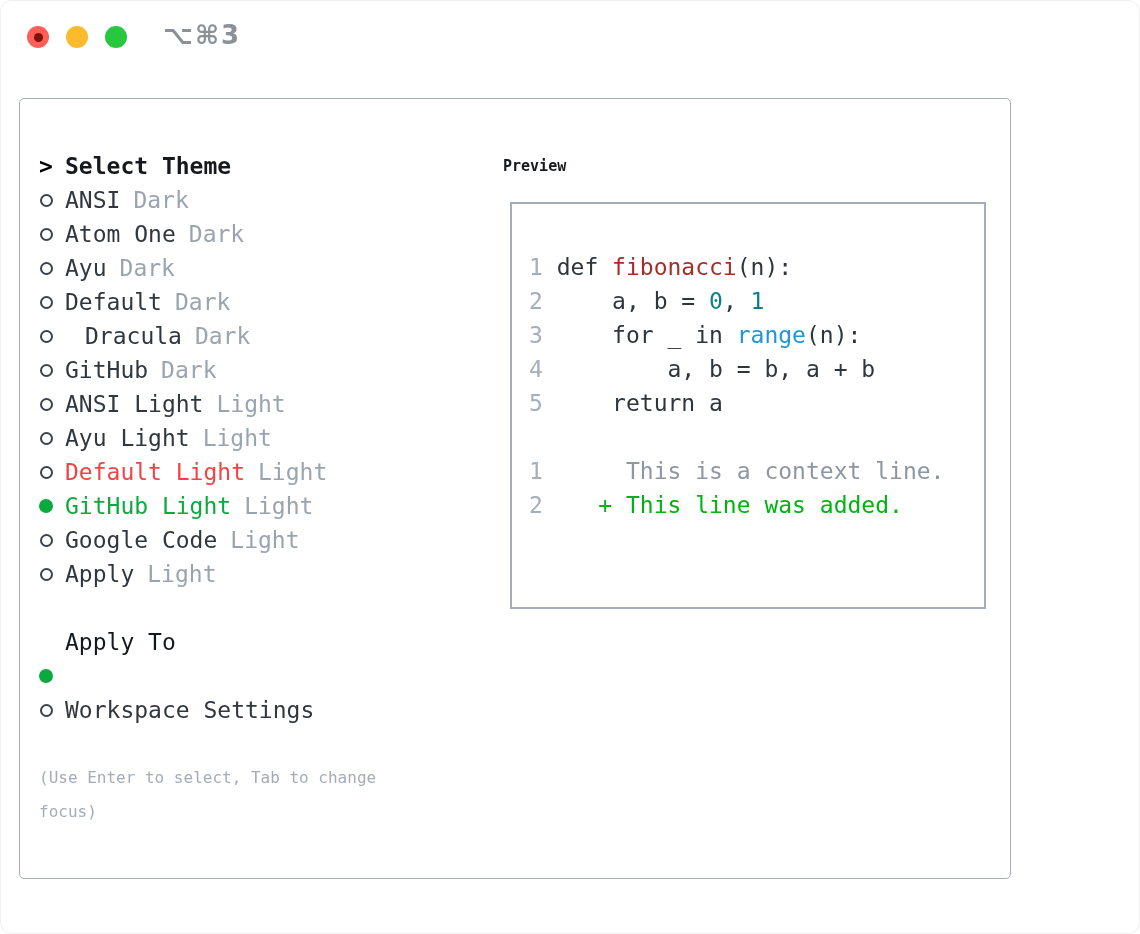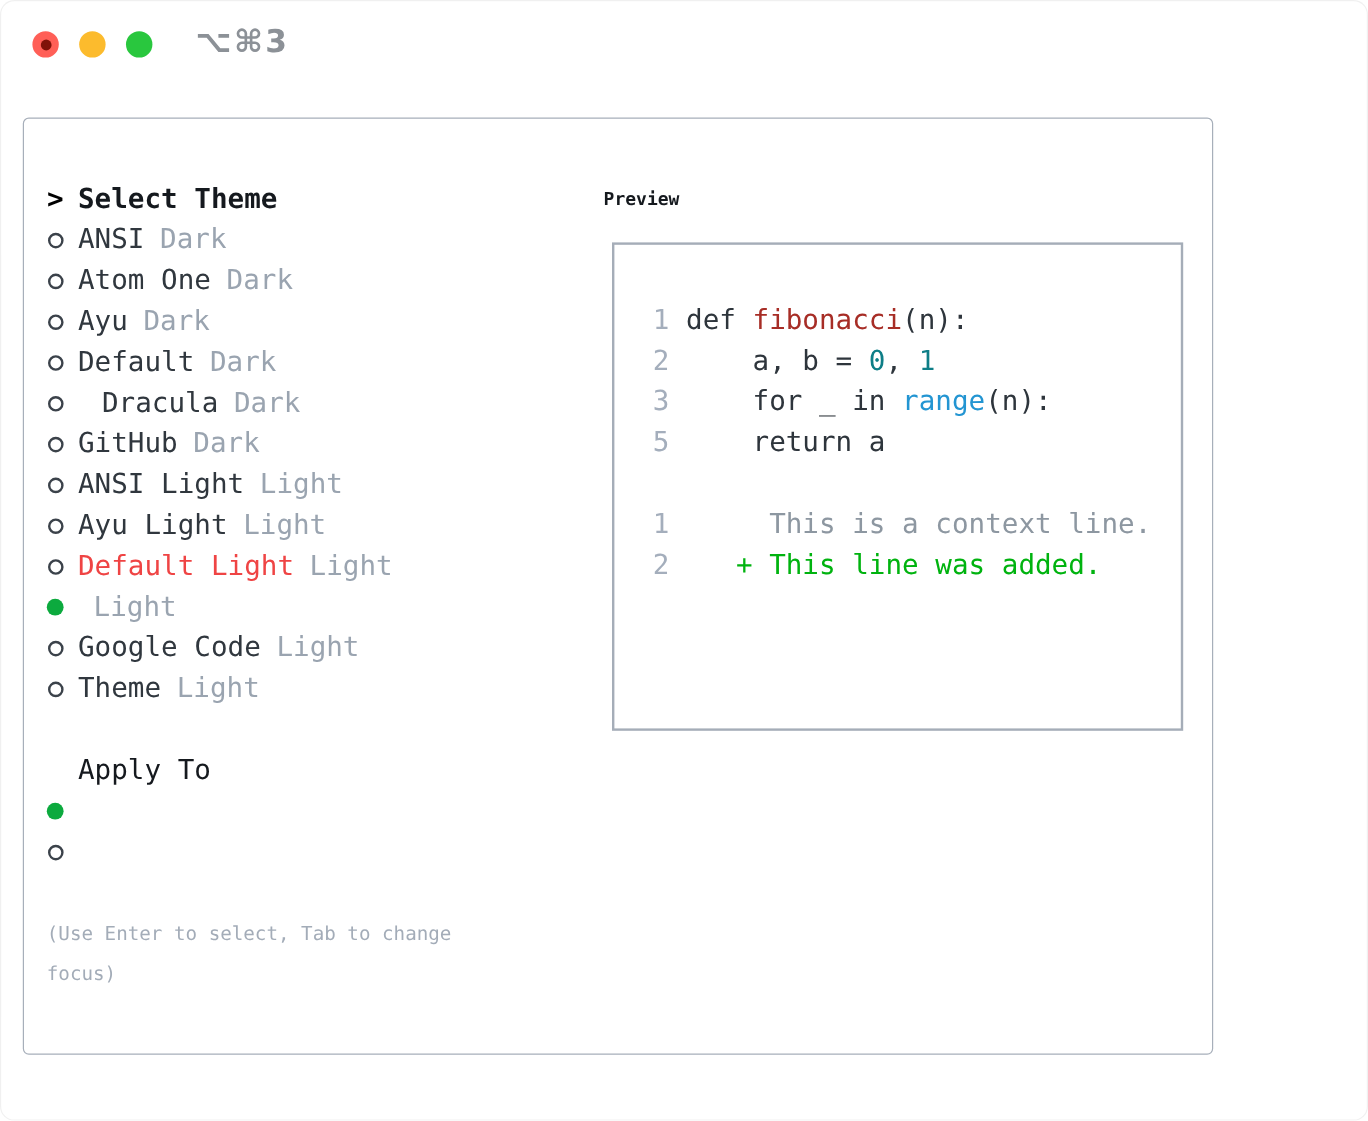--- a/index.html
+++ b/index.html
@@ -37,21 +37,21 @@
   .subheading{color:#15191e;}
   .tag{margin-left:13px;}
   .spacer{height:34px;}
   .hint{margin-top:34px;width:402px;font-size:16px;line-height:34px;}
   
   .preview-title{position:absolute;left:483px;top:50px;height:34px;line-height:34px;font-size:15px;font-weight:bold;color:#15191e;}
   .preview-box{
     position:absolute;left:490px;top:103px;width:476px;height:407px;
     border:2px solid #a5adb8;box-sizing:border-box;background:#ffffff;
   }
-  .preview-lines{padding:46px 0 0 32px;}
+  .preview-lines{padding:46px 0 0 17px;}
   .pline{height:34px;line-height:34px;font-size:23px;white-space:pre;}
 </style>
 </head>
 <body>
 
 <div class="window">
 
   <div class="titlebar">
     <div class="lights" id="lights">
         <span class="light" style="background: rgb(255, 95, 87);">
@@ -133,63 +133,66 @@
             <span class="slot">
               <span class="bullet"></span>
             </span>
             <span class="label" style="color: #ef4444;">Default Light</span>
             <span class="tag" style="color: rgb(154, 164, 176);">Light</span>
           </div>
           <div class="row">
             <span class="slot">
               <span class="bullet sel" style="background: rgb(12, 170, 62);"></span>
             </span>
+            <span class="label" style="color: rgb(12, 170, 62);">GitHub Light</span>
             <span class="tag" style="color: rgb(154, 164, 176);">Light</span>
           </div>
           <div class="row">
             <span class="slot">
               <span class="bullet"></span>
             </span>
             <span class="label" style="color: rgb(48, 55, 62);">Google Code</span>
             <span class="tag" style="color: rgb(154, 164, 176);">Light</span>
           </div>
           <div class="row">
             <span class="slot">
               <span class="bullet"></span>
             </span>
-            <span class="label" style="color: rgb(48, 55, 62);">Theme</span>
+            <span class="label" style="color: rgb(48, 55, 62);">Apply</span>
             <span class="tag" style="color: rgb(154, 164, 176);">Light</span>
           </div>
         </div>
       <div class="spacer"></div>
       <div class="row">
         <span class="slot"></span>
         <span class="subheading">Apply To</span>
       </div>
       <div id="apply-list">
           <div class="row">
             <span class="slot">
               <span class="bullet sel" style="background: rgb(12, 170, 62);"></span>
             </span>
           </div>
           <div class="row">
             <span class="slot">
               <span class="bullet"></span>
             </span>
+            <span class="label" style="color: rgb(48, 55, 62);">Workspace Settings</span>
           </div>
         </div>
       <div class="hint" style="color: rgb(163, 172, 184);">(Use Enter to select, Tab to change focus)</div>
     </div>
 
     <div class="preview-title">Preview</div>
     <div class="preview-box">
       <div class="preview-lines" id="preview-lines">
           <div class="pline"><span style="color: rgb(164, 174, 188);">1 </span><span style="color: rgb(46, 53, 60);">def </span><span style="color: rgb(167, 45, 38);">fibonacci</span><span style="color: rgb(46, 53, 60);">(n):</span></div>
           <div class="pline"><span style="color: rgb(164, 174, 188);">2 </span><span style="color: rgb(46, 53, 60);">    a, b = </span><span style="color: rgb(14, 126, 135);">0</span><span style="color: rgb(46, 53, 60);">, </span><span style="color: rgb(14, 126, 135);">1</span></div>
           <div class="pline"><span style="color: rgb(164, 174, 188);">3 </span><span style="color: rgb(46, 53, 60);">    for _ in </span><span style="color: rgb(35, 149, 210);">range</span><span style="color: rgb(46, 53, 60);">(n):</span></div>
+          <div class="pline"><span style="color: rgb(164, 174, 188);">4 </span><span style="color: rgb(46, 53, 60);">        a, b = b, a + b</span></div>
           <div class="pline"><span style="color: rgb(164, 174, 188);">5 </span><span style="color: rgb(46, 53, 60);">    return a</span></div>
           <div class="pline"></div>
           <div class="pline"><span style="color: rgb(164, 174, 188);">1 </span><span style="color: rgb(141, 151, 161);">     This is a context line.</span></div>
           <div class="pline"><span style="color: rgb(164, 174, 188);">2 </span><span style="color: rgb(0, 179, 15);">   + This line was added.</span></div>
         </div>
     </div>
 
   </div>
 </div>
 

